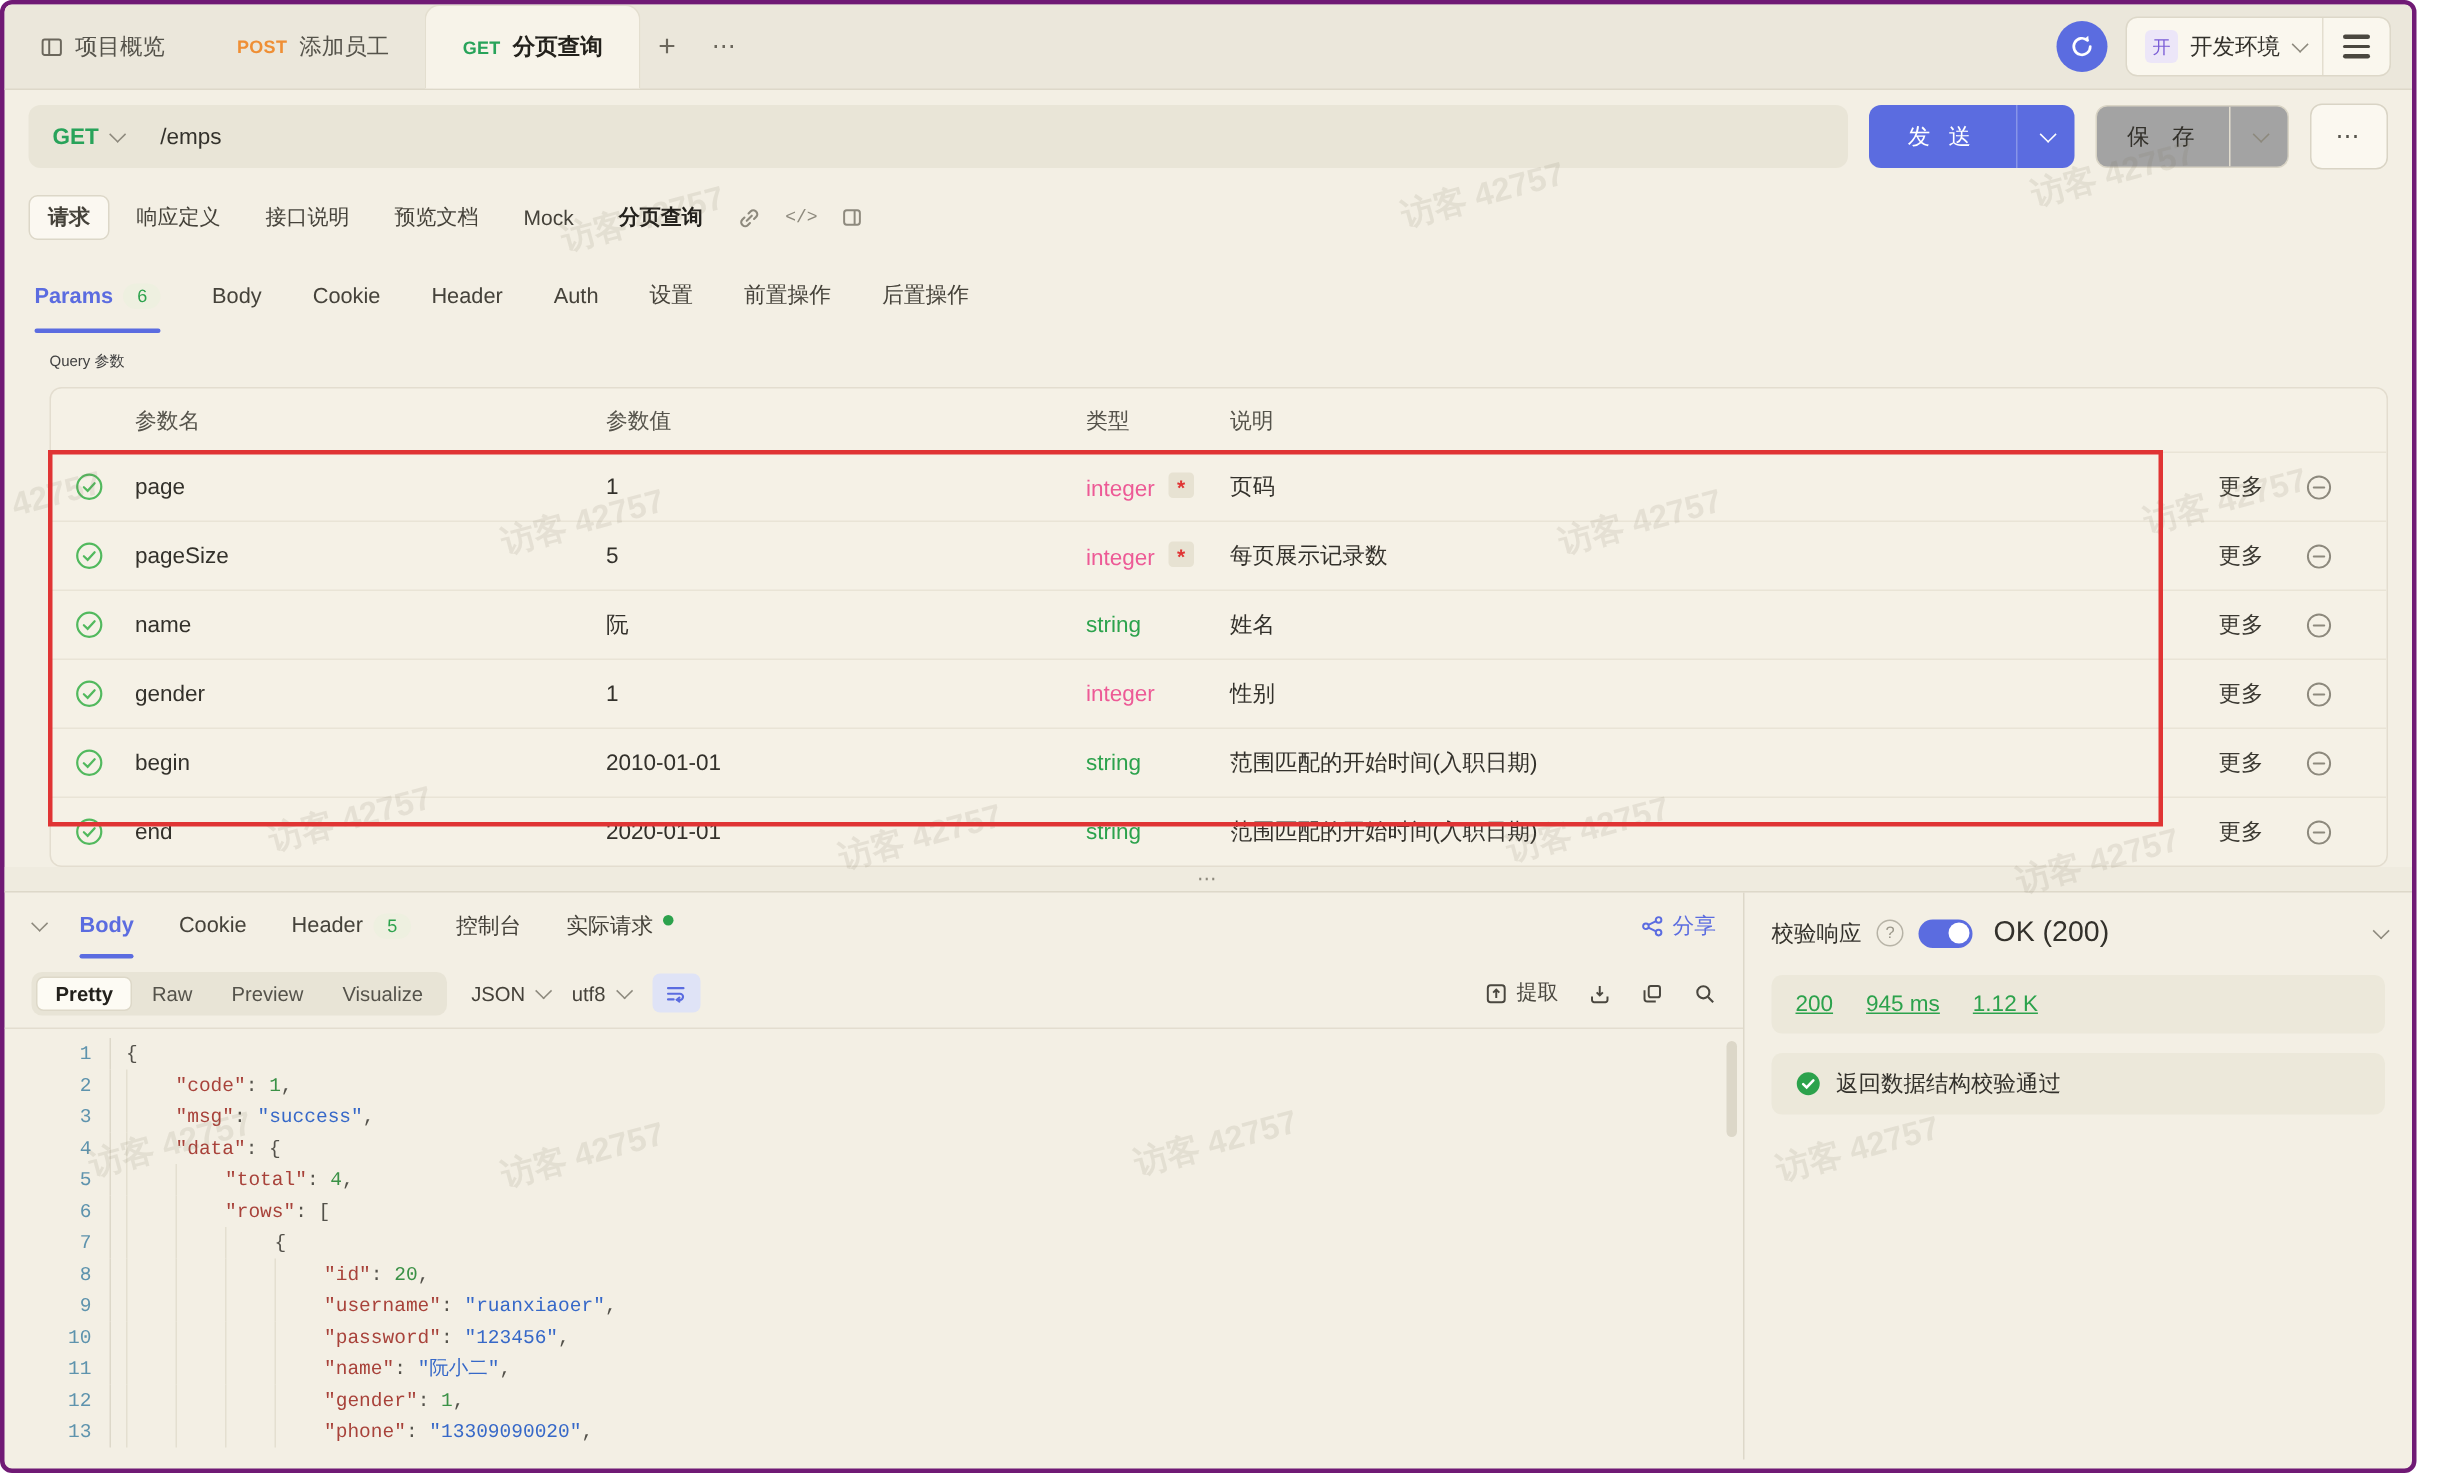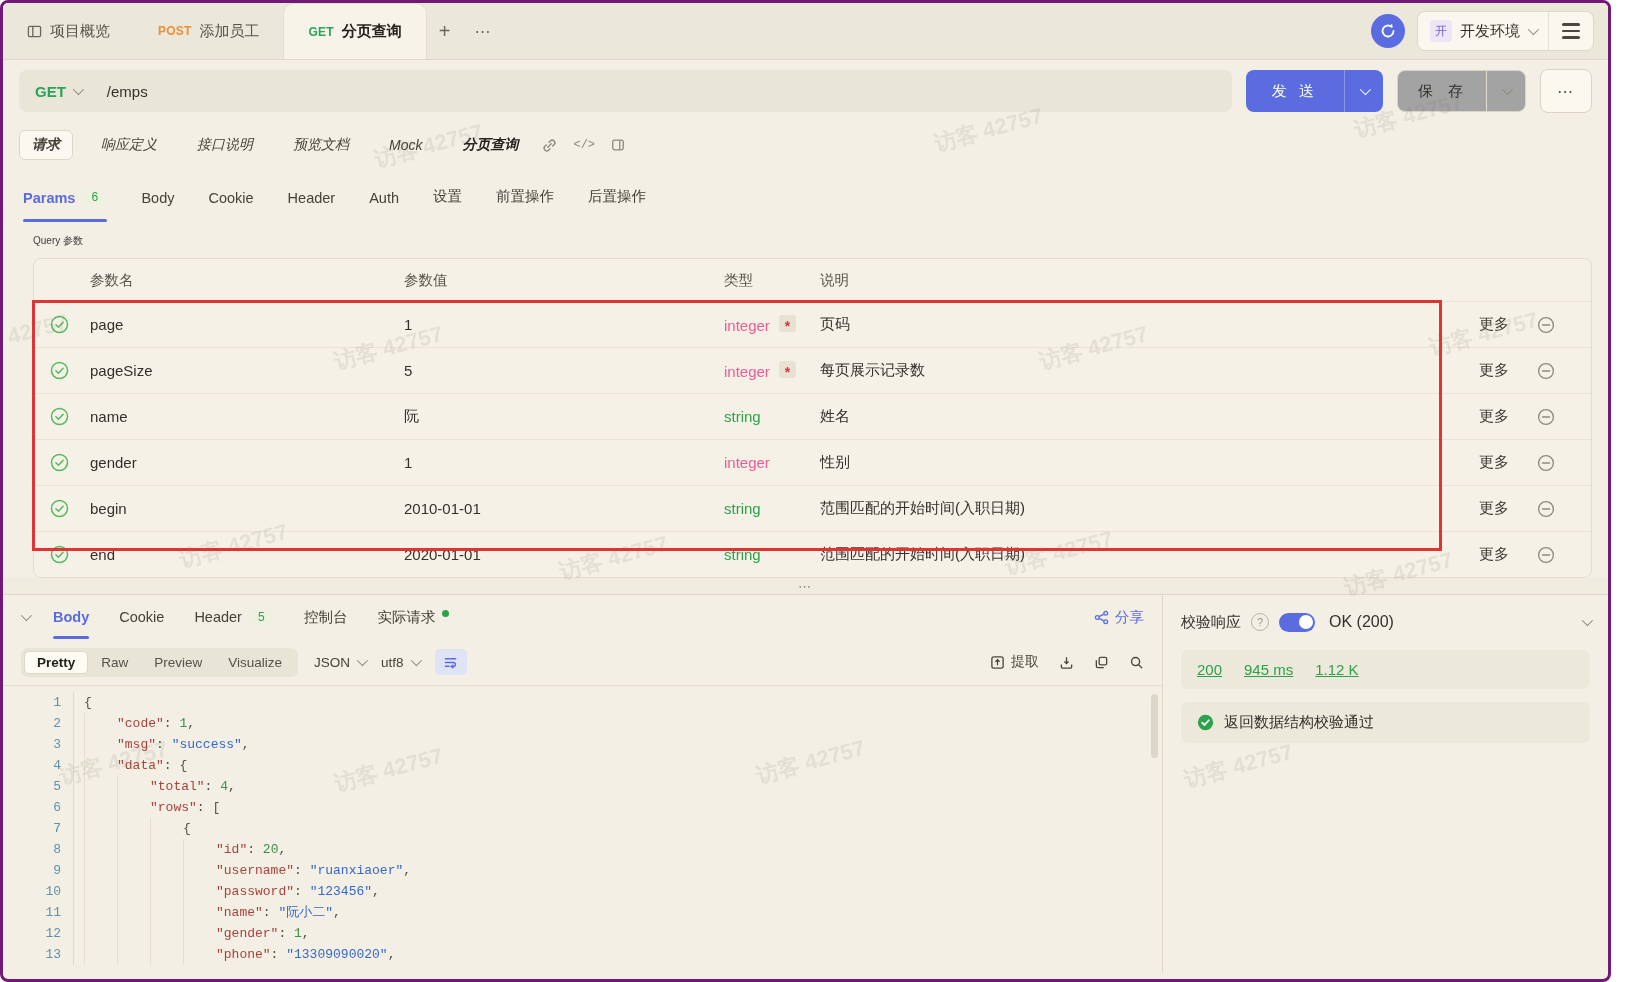--- a/index.html
+++ b/index.html
@@ -96,21 +96,21 @@
   .ind{display:inline-block;width:32px;border-left:1px solid #e4dfd0;height:21px;vertical-align:top;}
   .tk-k{color:#a8423a;} .tk-s{color:#3668c8;} .tk-n{color:#3a9146;} .tk-p{color:#53514a;}
   .scrollbar{position:absolute;right:4px;top:8px;width:7px;height:64px;border-radius:4px;background:#dcd7c8;}
   
   .val-panel{width:446px;border-left:1px solid #ddd8c9;padding:12px 18px;box-sizing:border-box;}
   .val-head{display:flex;align-items:center;gap:10px;height:30px;}
   .val-title{font-size:15px;color:#33312b;}
   .q-circle{width:16px;height:16px;border-radius:50%;border:1px solid #b7b3a6;color:#9b978a;font-size:11px;display:flex;align-items:center;justify-content:center;}
   .toggle{width:36px;height:19px;border-radius:10px;background:#5b6ce0;position:relative;cursor:pointer;}
   .toggle::after{content:"";position:absolute;right:2.5px;top:2.5px;width:14px;height:14px;border-radius:50%;background:#fff;}
-  .val-status{font-size:16px;color:#33312b;margin-left:4px;}
+  .val-status{font-size:19px;color:#33312b;margin-left:4px;}
   .val-head .chev{margin-left:auto;}
   .val-card{background:#ece8da;border-radius:7px;padding:11px 16px;margin-top:13px;display:flex;align-items:center;gap:10px;}
   .metrics{color:#2ca24c;font-size:15px;display:flex;gap:22px;text-decoration:underline;}
   .val-result{font-size:15px;color:#33312b;}
   
   .wm{position:absolute;font-size:22px;font-weight:600;color:rgba(125,114,90,.13);transform:rotate(-15deg);white-space:nowrap;pointer-events:none;z-index:4;}
   svg{display:block;}
 </style>
 </head>
 <body>
@@ -181,21 +181,21 @@
     <div class="btn btn-save">
       <span class="lbl" style="letter-spacing:3px;padding:0 20px;">保 存</span>
       <span class="caret">
           <span class="chev"></span>
         </span>
     </div>
     <div class="btn-ellipsis">⋯</div>
   </div>
 
   <div class="docrow">
-    <span id="doc-tabs" style="display:flex;align-items:center;gap:16px;font-style:italic;">
+    <span id="doc-tabs" style="display:flex;align-items:center;gap:6px;">
         <span class="dtab pill">请求</span>
         <span class="dtab">响应定义</span>
         <span class="dtab">接口说明</span>
         <span class="dtab">预览文档</span>
         <span class="dtab">Mock</span>
         <span class="dtab bold">分页查询</span>
       </span>
     <span class="doc-icons">
       <span class="icn">
         <svg width="15" height="15" viewBox="0 0 16 16" fill="none" stroke="#8d897d" stroke-width="1.5" stroke-linecap="round">

